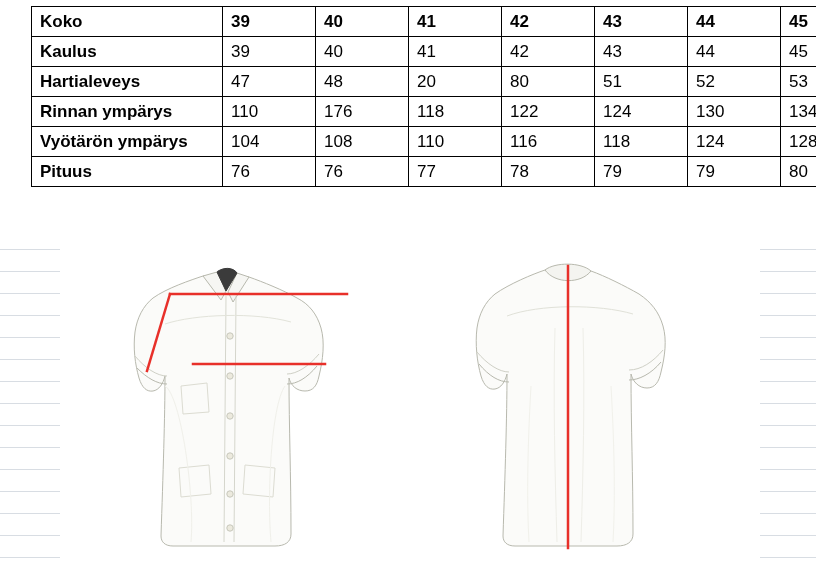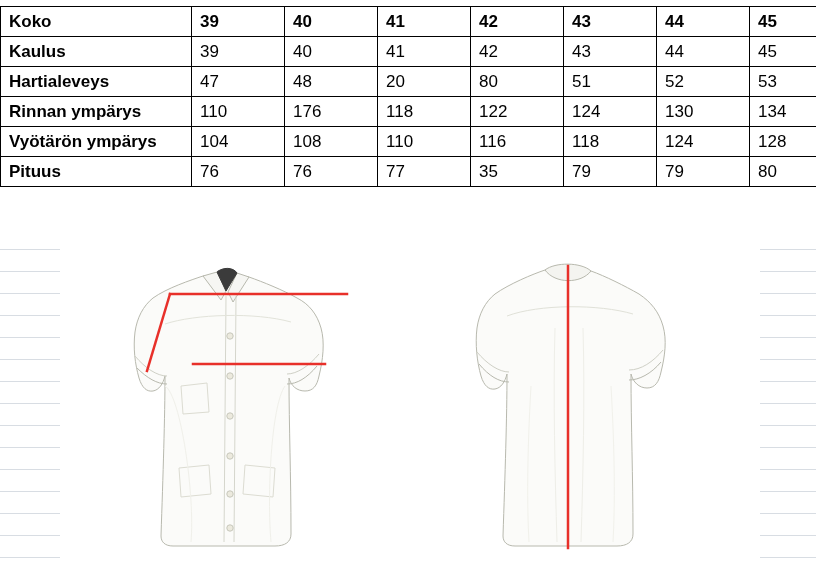--- a/index.html
+++ b/index.html
@@ -17,21 +17,21 @@
   #page {
     position: relative;
     width: 816px;
     height: 572px;
     background: #ffffff;
   }
 
   
   .table-wrap {
     position: absolute;
-    left: 0;
+    left: 31px;
     top: 6px;
     width: 784px;
   }
   table.size-table {
     border-collapse: collapse;
     width: 784px;
     table-layout: fixed;
   }
   table.size-table td {
     border: 1px solid #000000;
@@ -161,21 +161,21 @@
           <td class="val">118</td>
           <td class="val">124</td>
           <td class="val">128</td>
 
         </tr>
         <tr>
           <td class="rowhead">Pituus</td>
           <td class="val">76</td>
           <td class="val">76</td>
           <td class="val">77</td>
-          <td class="val">35</td>
+          <td class="val">78</td>
           <td class="val">79</td>
           <td class="val">79</td>
           <td class="val">80</td>
 
         </tr>
       </tbody>
     </table>
   </div>
 
   <div class="shirts">

